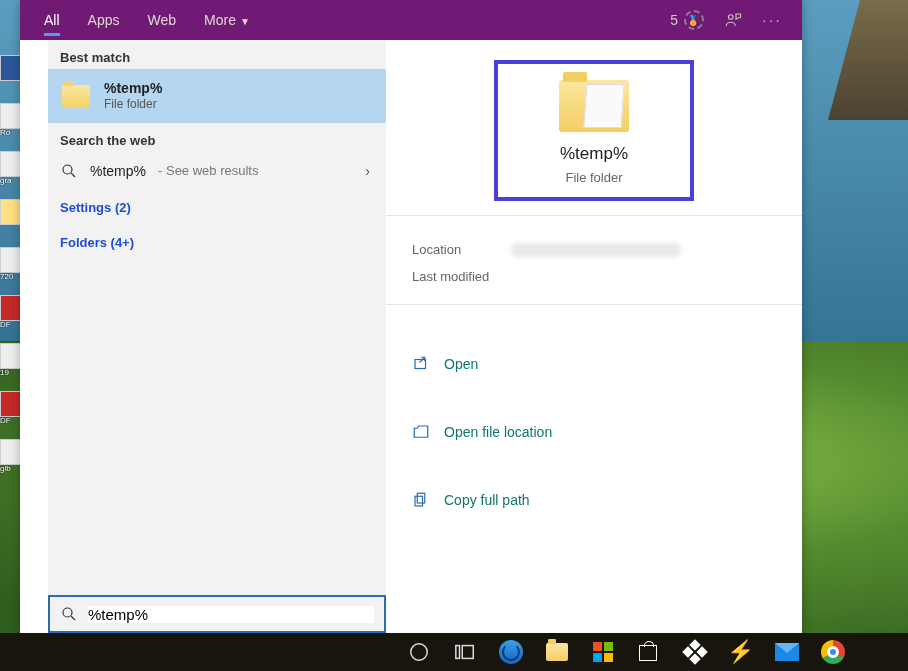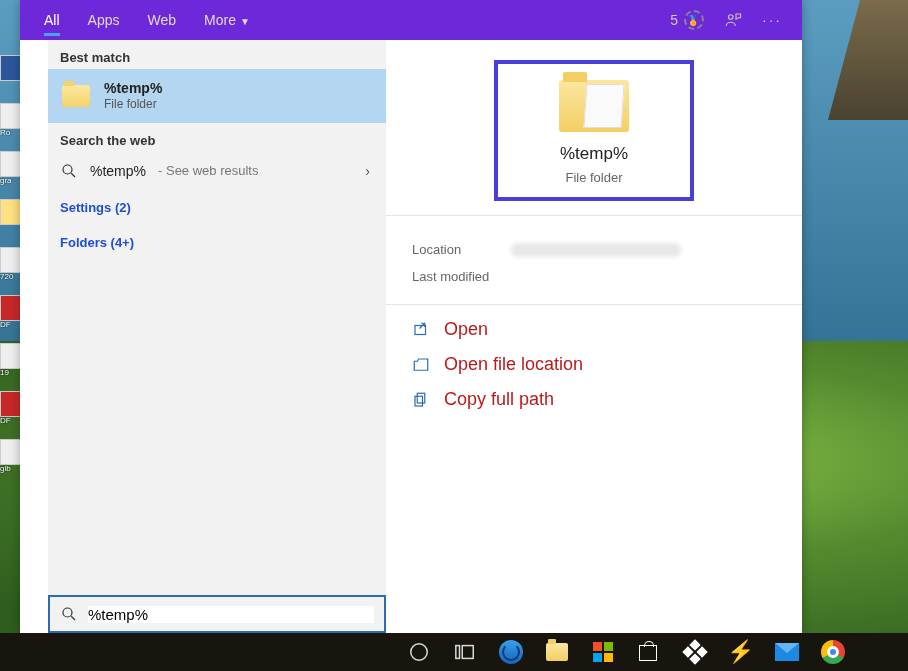--- a/index.html
+++ b/index.html
@@ -17,21 +17,21 @@
 .desk-ico .sq{ width:26px; height:26px; background:#eee; border:1px solid #ccc;}
 .desk-ico.red .sq{background:#C62828;}
 .desk-ico.word .sq{background:#2B579A;}
 .desk-ico.fold .sq{background:#FFE082;}
 .desk-ico span{font-size:8px;line-height:1;}
 
 
 .panel { position: absolute; left: 20px; top: 0; width: 782px; height: 633px; background: #fff; box-shadow: 0 0 10px rgba(0,0,0,0.3); display:flex; flex-direction:column; }
 
 
-.tabs { height: 40px; background: #6d28d9; display:flex; align-items:center; padding:0 10px; color:#E0D8D0; font-size:14px; }
+.tabs { height: 40px; background: #701a75; display:flex; align-items:center; padding:0 10px; color:#E0D8D0; font-size:14px; }
 .tab { padding: 0 14px; height:40px; line-height:40px; cursor:pointer; position:relative;}
 .tab.active { color:#fff; }
 .tab.active::after{content:"";position:absolute;bottom:4px;left:14px;right:14px;height:3px;background:#4AA3E8;}
 .tab .chev{font-size:10px;margin-left:4px;}
 .tabs-spacer { flex:1; }
 .tab-right { padding:0 10px; display:flex; align-items:center; gap:6px; color:#D0C8C0; font-size:14px;}
 .reward-circle{width:20px;height:20px;border:2px dashed #888;border-radius:50%;display:flex;align-items:center;justify-content:center;font-size:10px;}
 .ellipsis{letter-spacing:2px;}
 
 
@@ -62,21 +62,21 @@
 .folder-big::before{content:"";position:absolute;top:-8px;left:4px;width:24px;height:10px;background:#F3CE63;border-radius:2px 2px 0 0;}
 .folder-big::after{content:"";position:absolute;top:4px;right:6px;width:36px;height:42px;background:#fafafa;border:1px solid #ddd;transform:skewX(-4deg);}
 .pv-title{font-size:17px;color:#222;margin-top:6px;}
 .pv-sub{font-size:13px;color:#666;}
 
 .meta { padding:20px 26px 14px; border-top:1px solid #e5e5e5; margin-top:14px;}
 .meta-row{display:flex;gap:50px;font-size:13px;color:#666;padding:6px 0;align-items:center;}
 .meta-row .blurred{width:170px;height:14px;background:#e8e8e8;filter:blur(2px);border-radius:6px;}
 
 .actions{padding:14px 26px;border-top:1px solid #e5e5e5;display:flex;flex-direction:column;gap:14px;}
-.action-row{display:flex;align-items:center;gap:14px;font-size:18px;color:#b91c1c;cursor:pointer;}
+.action-row{display:flex;align-items:center;gap:14px;font-size:14px;color:#0f766e;cursor:pointer;margin-top:36px;}
 .action-row .aicon{width:18px;height:18px;color:#2B6CB0;display:flex;align-items:center;justify-content:center;}
 
 
 .search-bar { height:38px; border:2px solid #2B6CB0; display:flex; align-items:center; padding:0 10px; font-size:15px; gap:10px; margin-top:auto;}
 .search-bar input{border:none;outline:none;flex:1;font-size:15px;font-family:inherit;}
 @keyframes blink{50%{opacity:0}}
 
 
 .taskbar { position:absolute; left:0; right:0; bottom:0; height:38px; background:#18150F; display:flex; align-items:center; padding-left:396px; }
 .task-btn{width:46px;height:38px;display:flex;align-items:center;justify-content:center;color:#ddd;cursor:pointer;}

